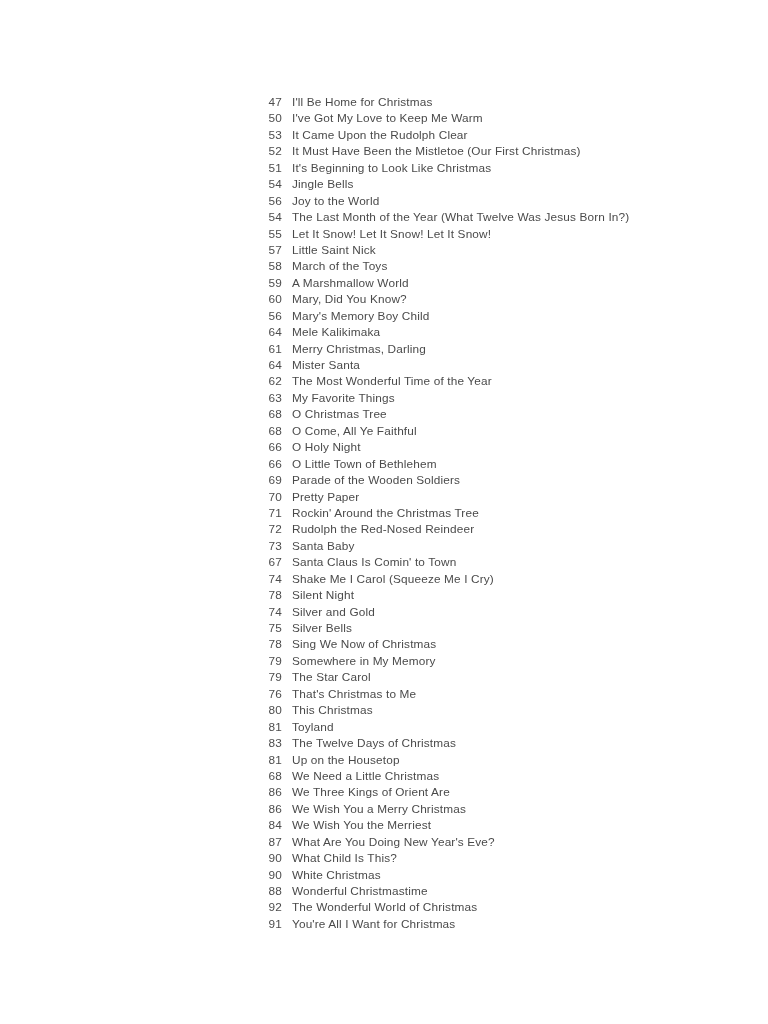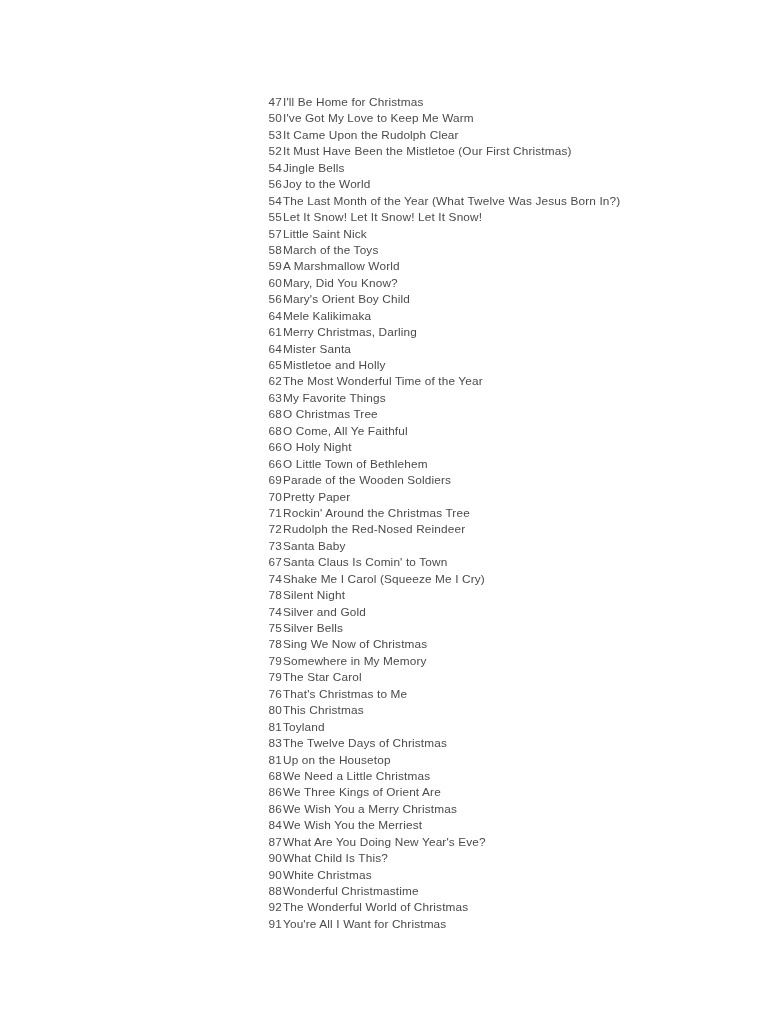--- a/index.html
+++ b/index.html
@@ -37,21 +37,21 @@
     letter-spacing: 0.15px;
     white-space: nowrap;
   }
   .toc-page-num {
     width: 24px;
     text-align: right;
     flex: 0 0 24px;
     color: #4d4d4d;
   }
   .toc-title {
-    margin-left: 1px;
+    margin-left: 10px;
     color: #4a4a4a;
   }
 </style>
 </head>
 <body>
 
 <div class="page">
   <div class="toc-list">
   <div class="toc-row">
     <span class="toc-page-num">47</span>
@@ -66,20 +66,24 @@
   <div class="toc-row">
     <span class="toc-page-num">53</span>
     <span class="toc-title">It Came Upon the Rudolph Clear</span>
   </div>
 
   <div class="toc-row">
     <span class="toc-page-num">52</span>
     <span class="toc-title">It Must Have Been the Mistletoe (Our First Christmas)</span>
   </div>
 
+  <div class="toc-row">
+    <span class="toc-page-num">51</span>
+    <span class="toc-title">It's Beginning to Look Like Christmas</span>
+  </div>
 
   <div class="toc-row">
     <span class="toc-page-num">54</span>
     <span class="toc-title">Jingle Bells</span>
   </div>
 
   <div class="toc-row">
     <span class="toc-page-num">56</span>
     <span class="toc-title">Joy to the World</span>
   </div>
@@ -109,42 +113,38 @@
     <span class="toc-title">A Marshmallow World</span>
   </div>
 
   <div class="toc-row">
     <span class="toc-page-num">60</span>
     <span class="toc-title">Mary, Did You Know?</span>
   </div>
 
   <div class="toc-row">
     <span class="toc-page-num">56</span>
-    <span class="toc-title">Mary's Orient Boy Child</span>
+    <span class="toc-title">Mary's Memory Boy Child</span>
   </div>
 
   <div class="toc-row">
     <span class="toc-page-num">64</span>
     <span class="toc-title">Mele Kalikimaka</span>
   </div>
 
   <div class="toc-row">
     <span class="toc-page-num">61</span>
     <span class="toc-title">Merry Christmas, Darling</span>
   </div>
 
   <div class="toc-row">
     <span class="toc-page-num">64</span>
     <span class="toc-title">Mister Santa</span>
   </div>
 
-  <div class="toc-row">
-    <span class="toc-page-num">65</span>
-    <span class="toc-title">Mistletoe and Holly</span>
-  </div>
 
   <div class="toc-row">
     <span class="toc-page-num">62</span>
     <span class="toc-title">The Most Wonderful Time of the Year</span>
   </div>
 
   <div class="toc-row">
     <span class="toc-page-num">63</span>
     <span class="toc-title">My Favorite Things</span>
   </div>

